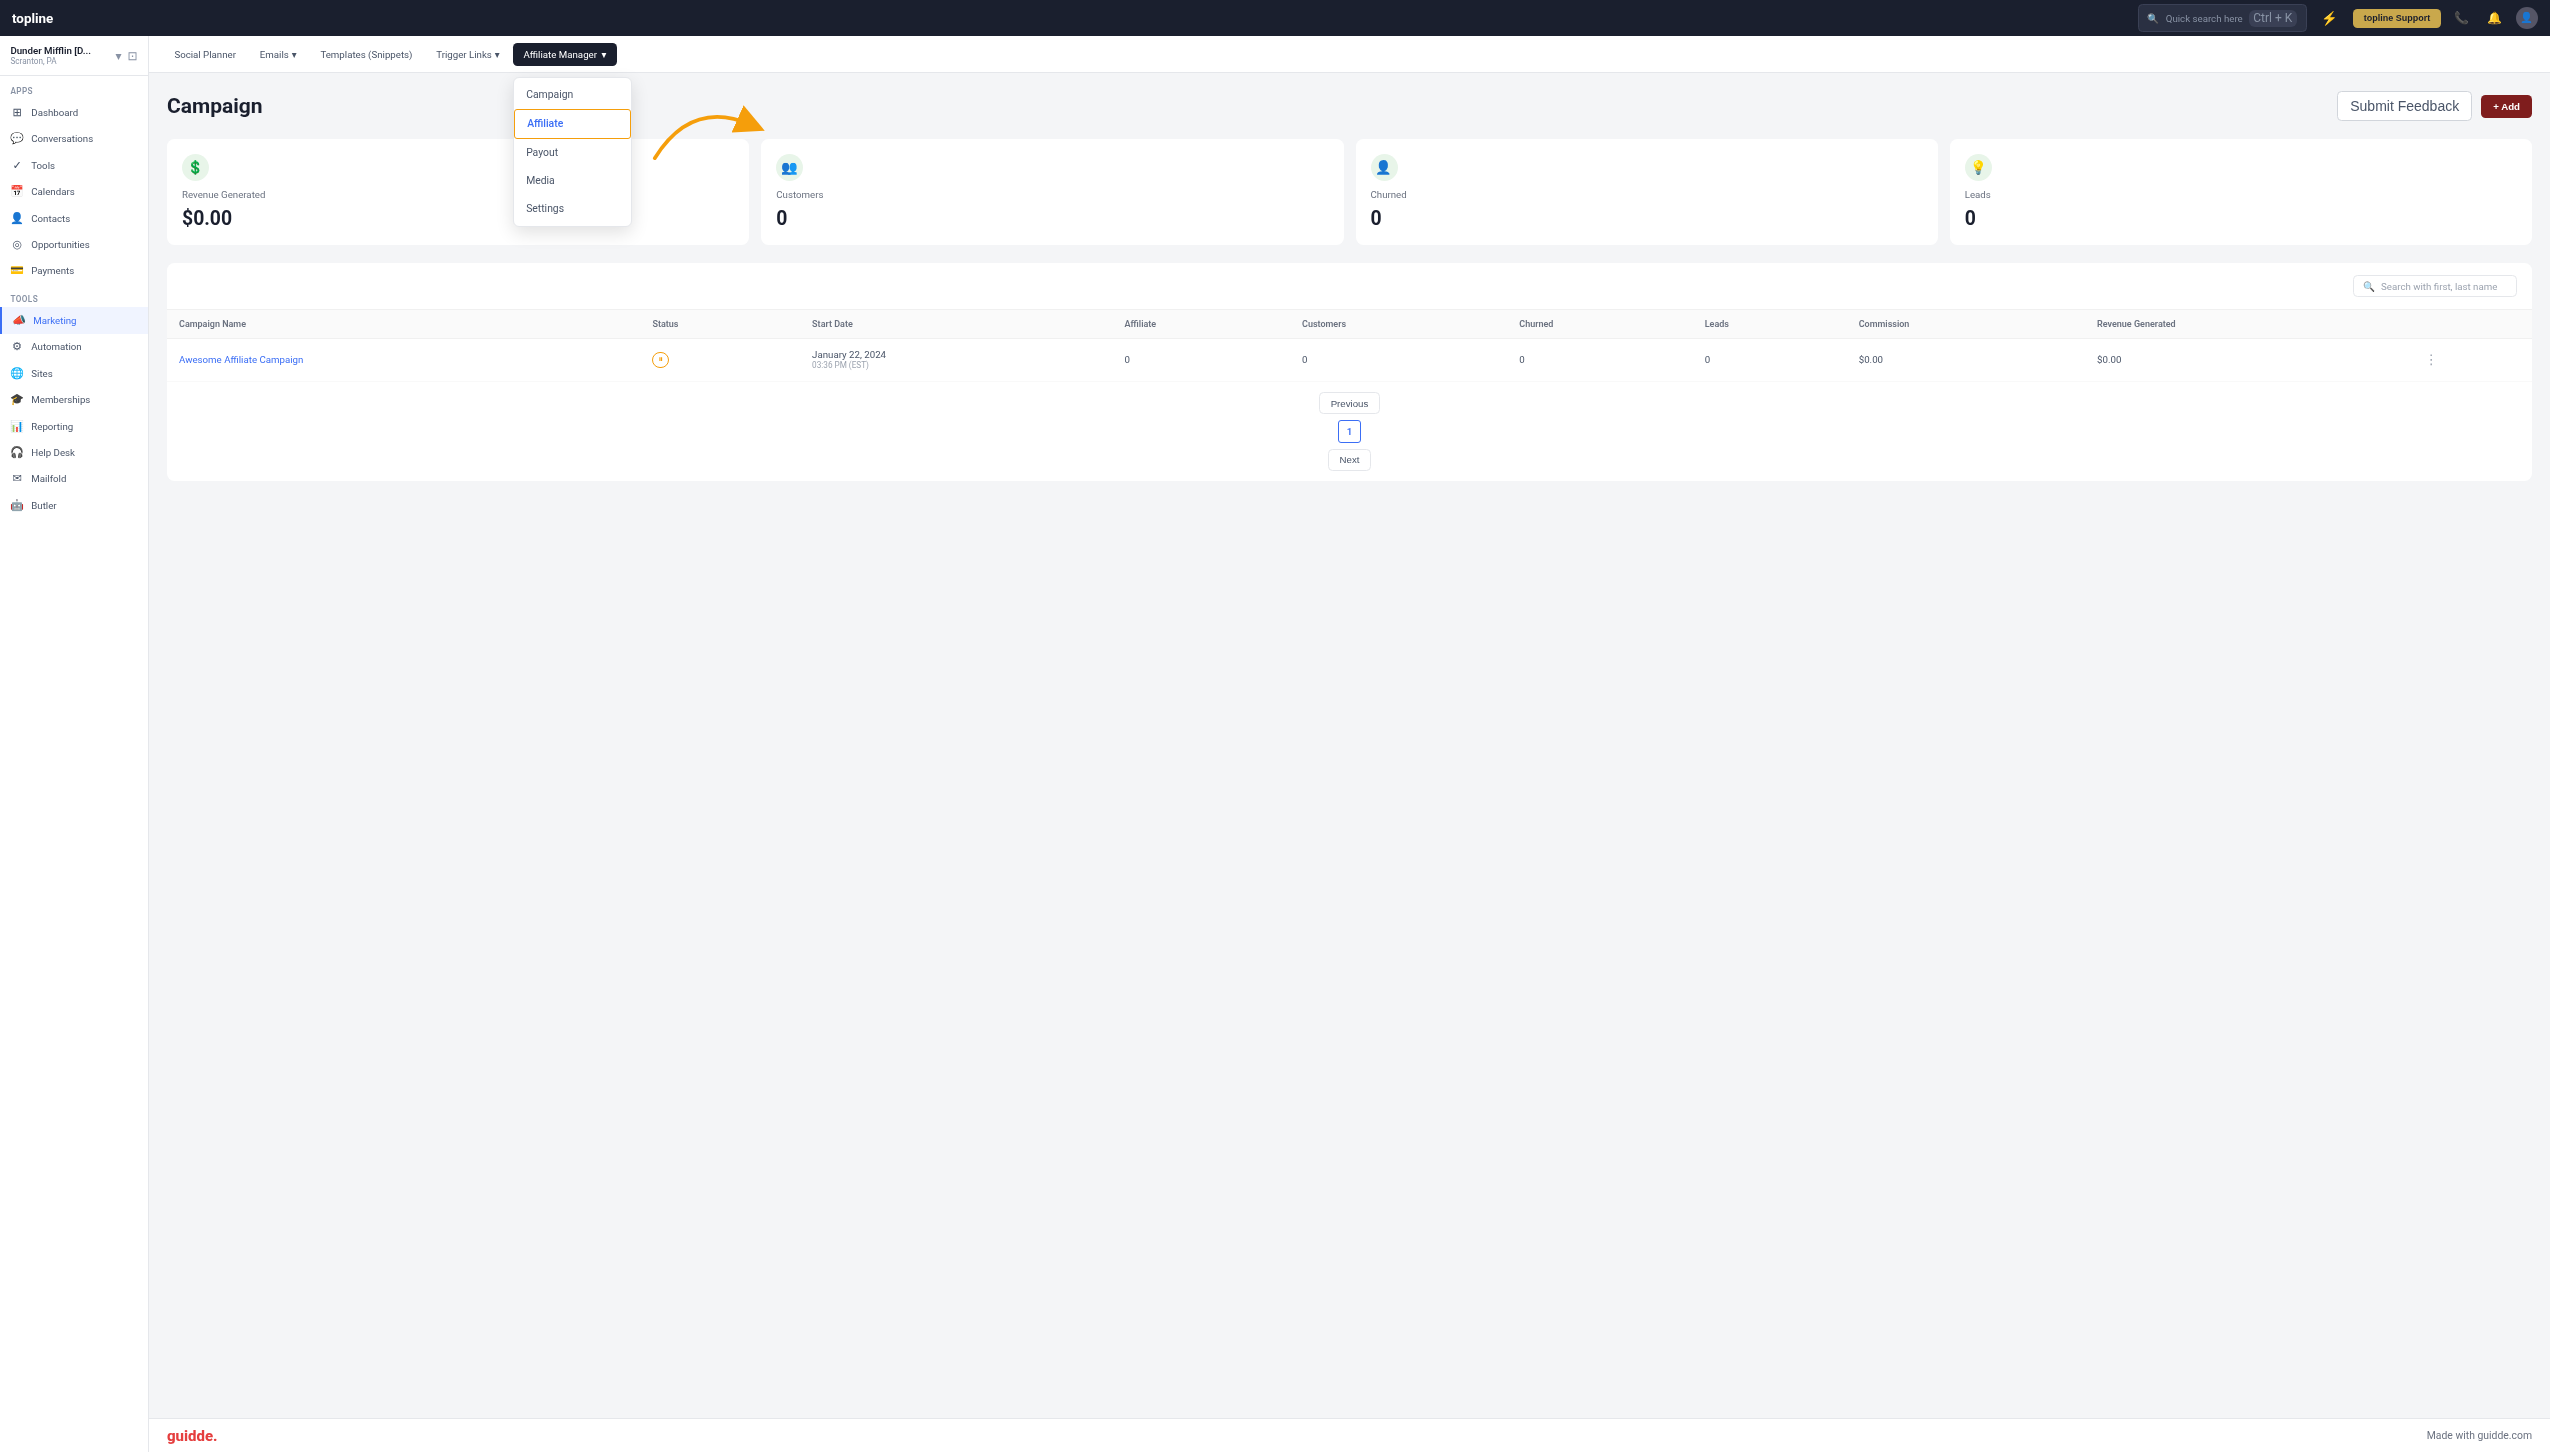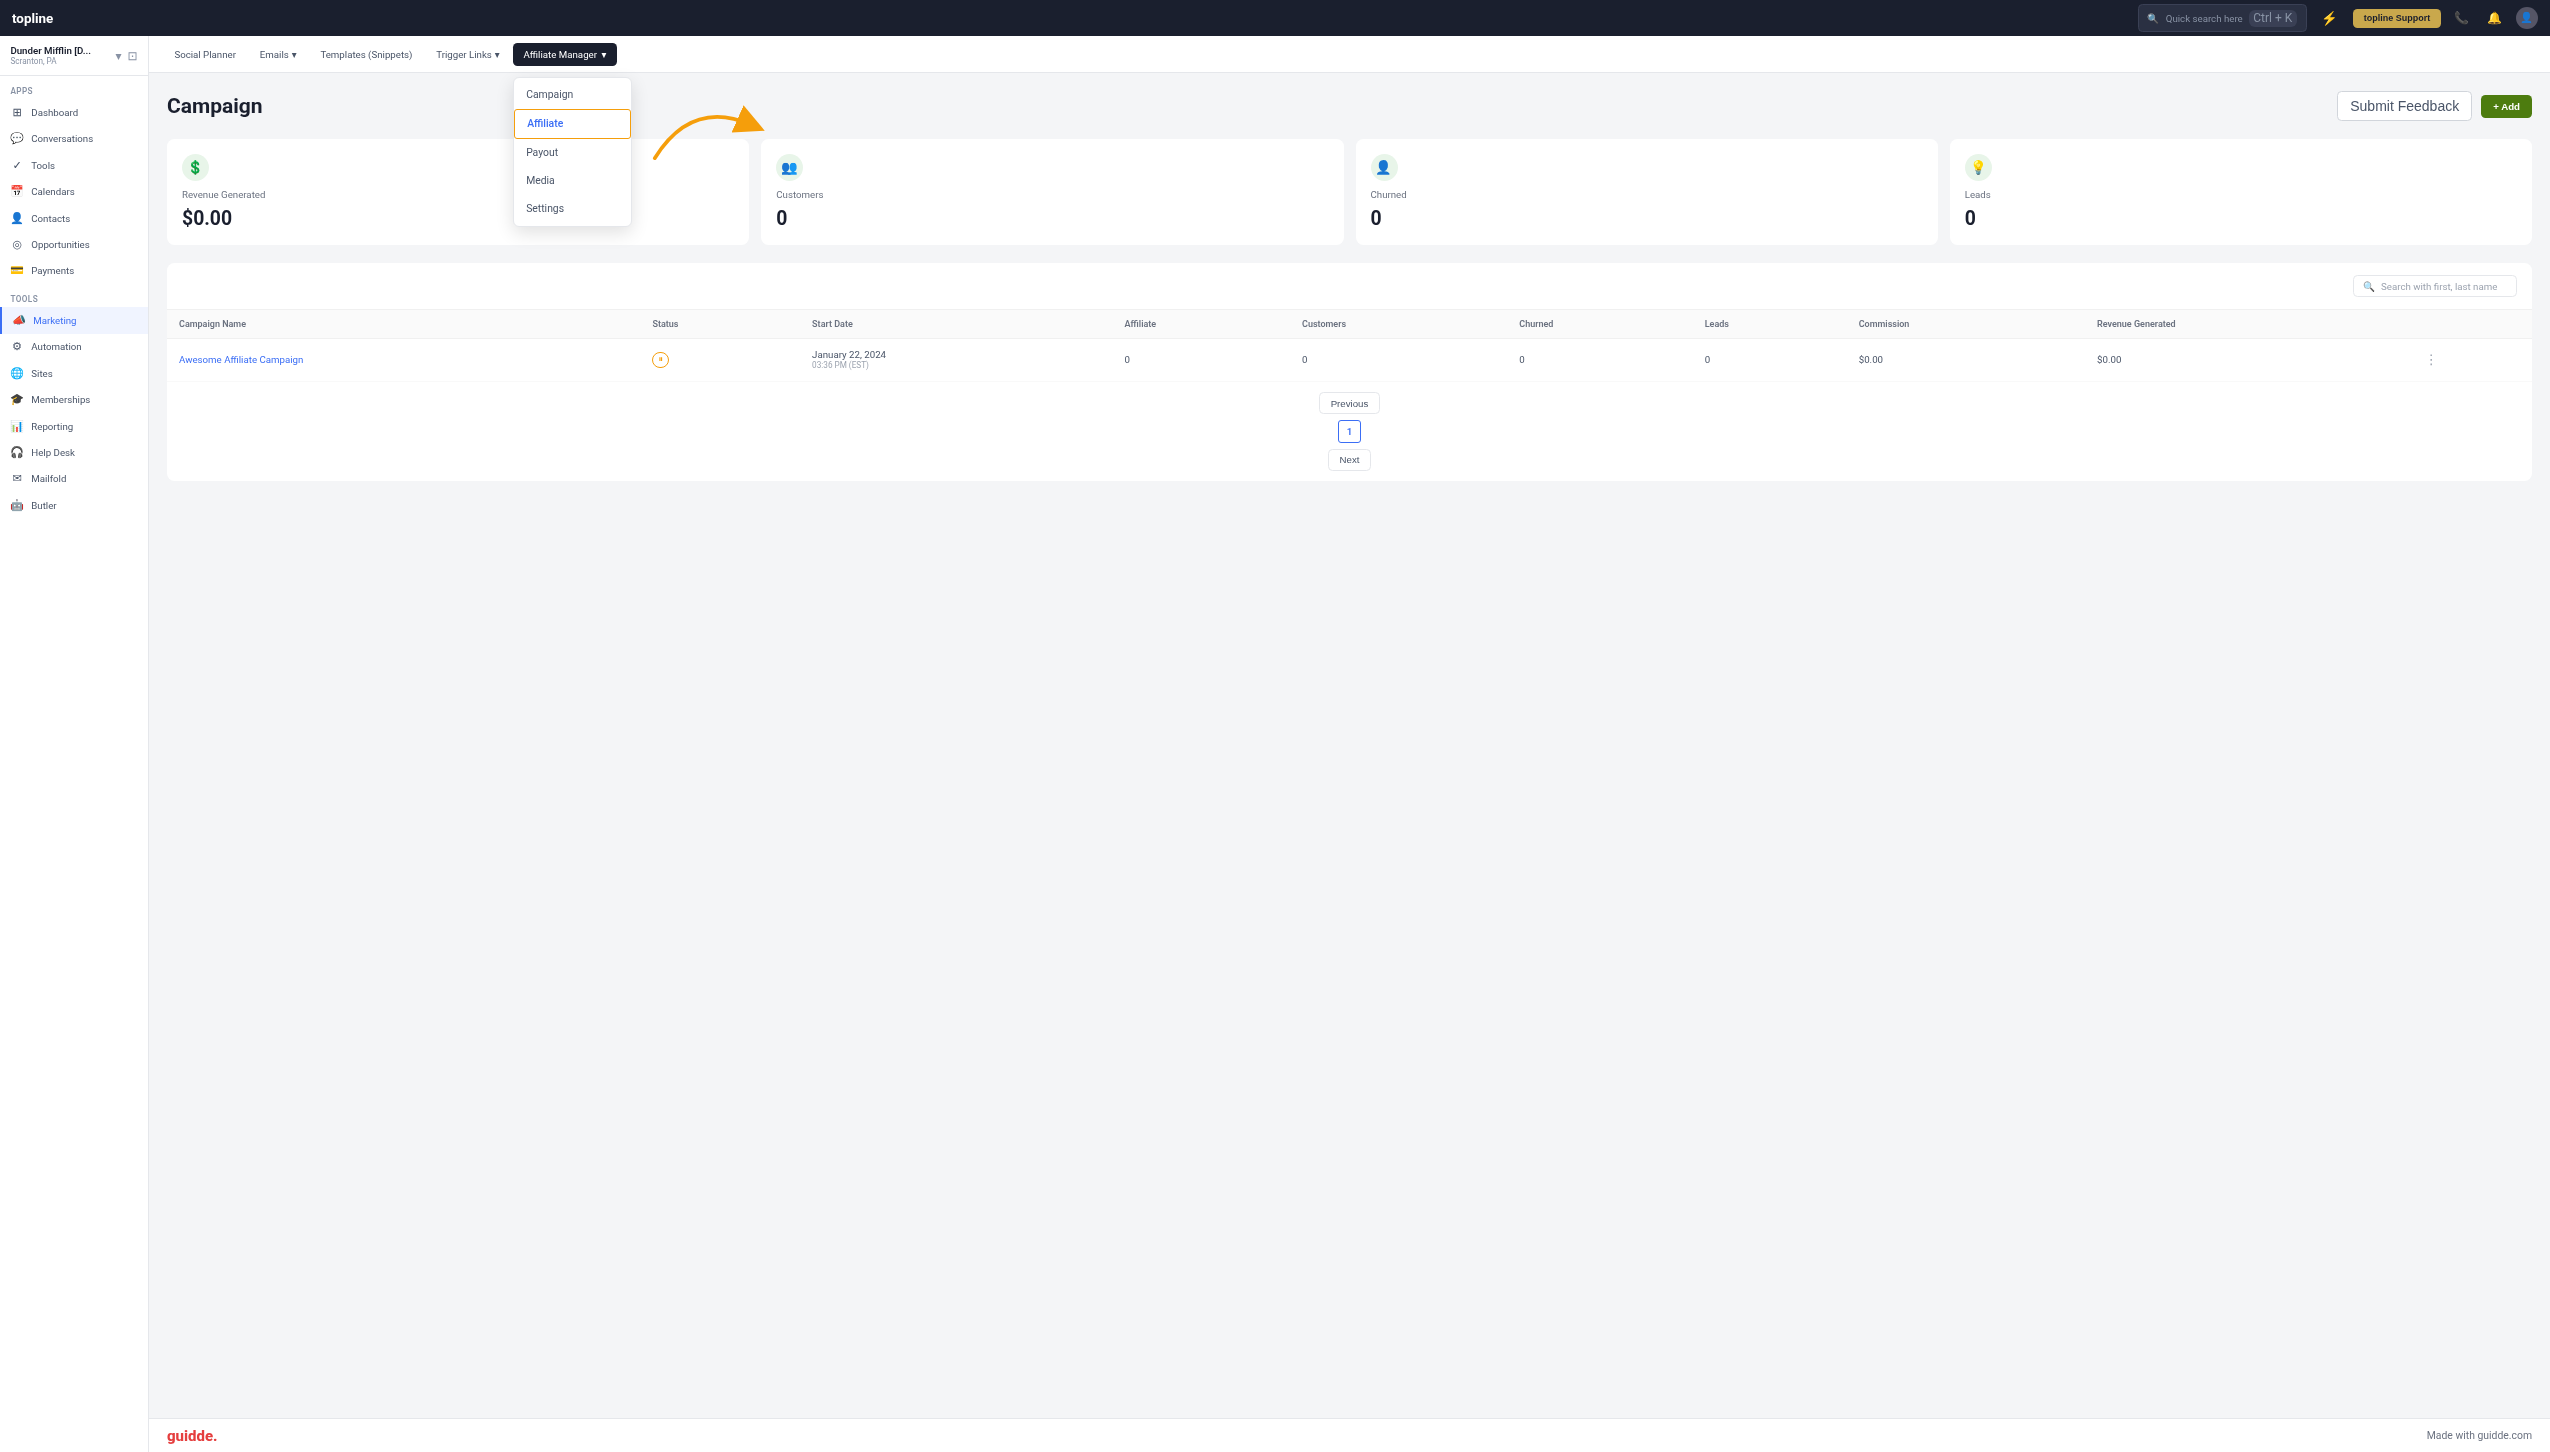--- a/index.html
+++ b/index.html
@@ -222,21 +222,21 @@
     .feedback-btn {
       background: #fff;
       border: 0.7px solid #d1d5db;
       border-radius: 4.5px;
       padding: 6px 12px;
       font-size: 14px;
       cursor: pointer;
       color: #4a5568;
     }
     .add-btn {
-      background: #4d7c0f;
+      background: #7f1d1d;
       color: #fff;
       border: none;
       border-radius: 4.5px;
       padding: 6px 12px;
       font-size: 9.7px;
       font-weight: 600;
       cursor: pointer;
       display: flex;
       align-items: center;
       gap: 3px;

